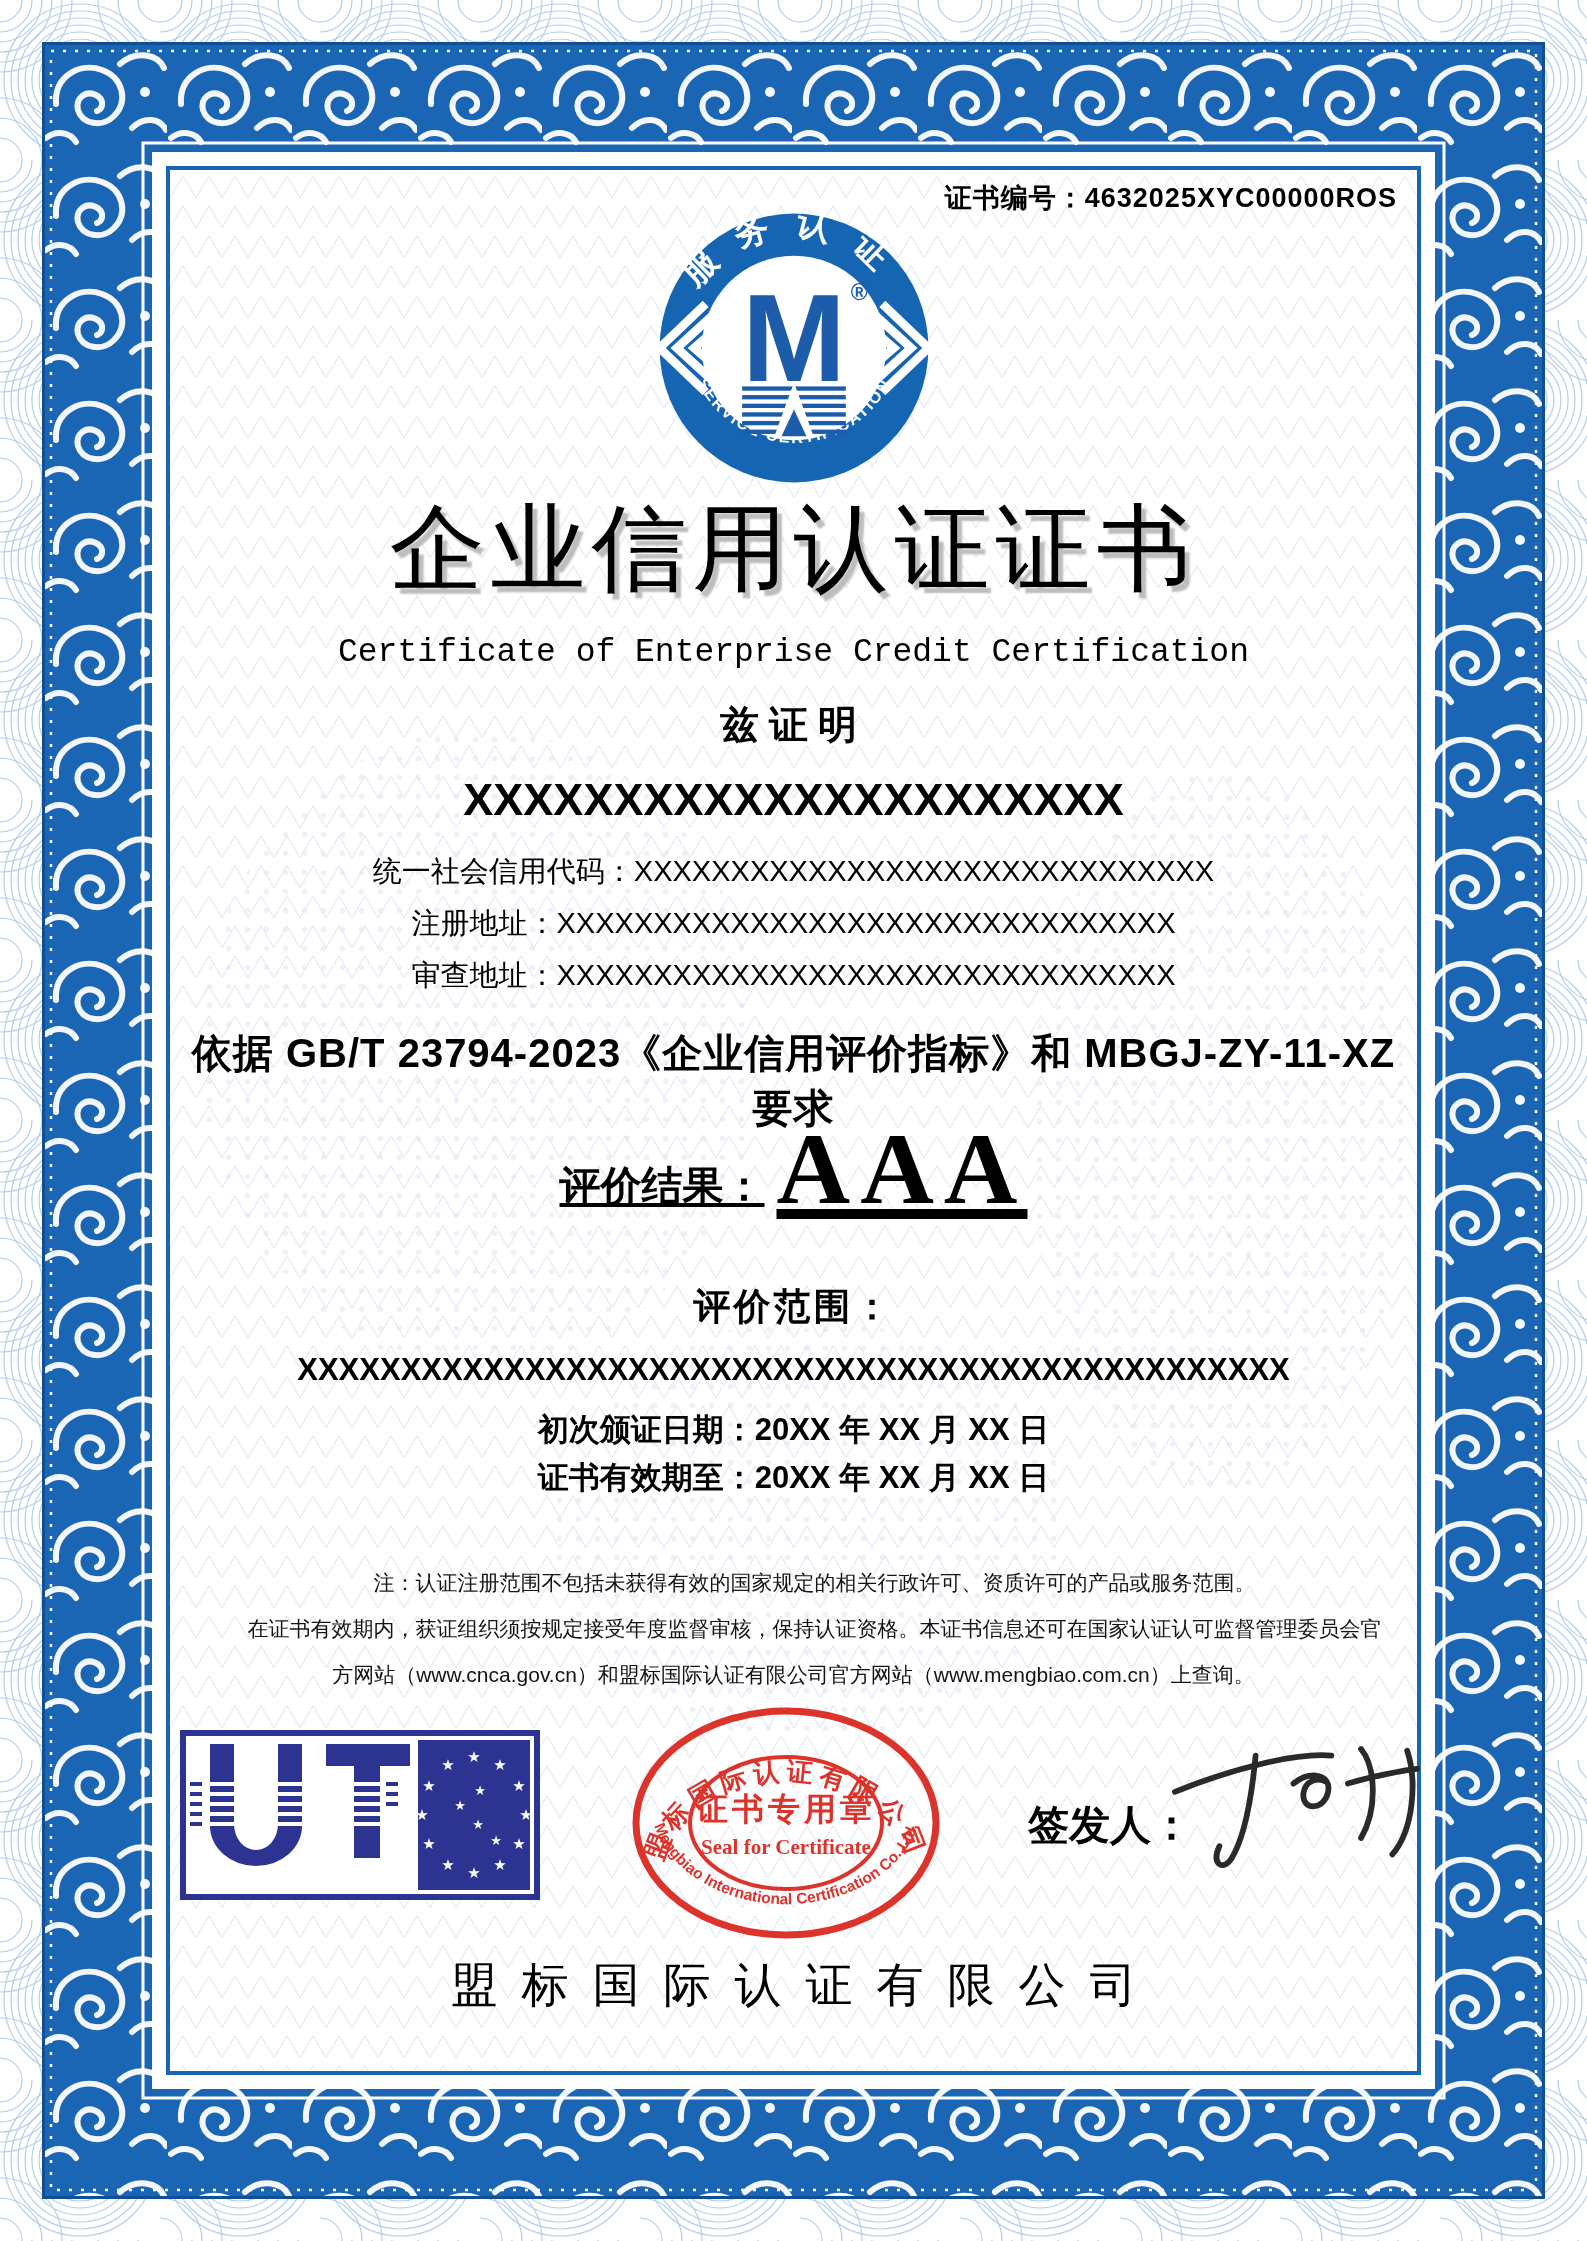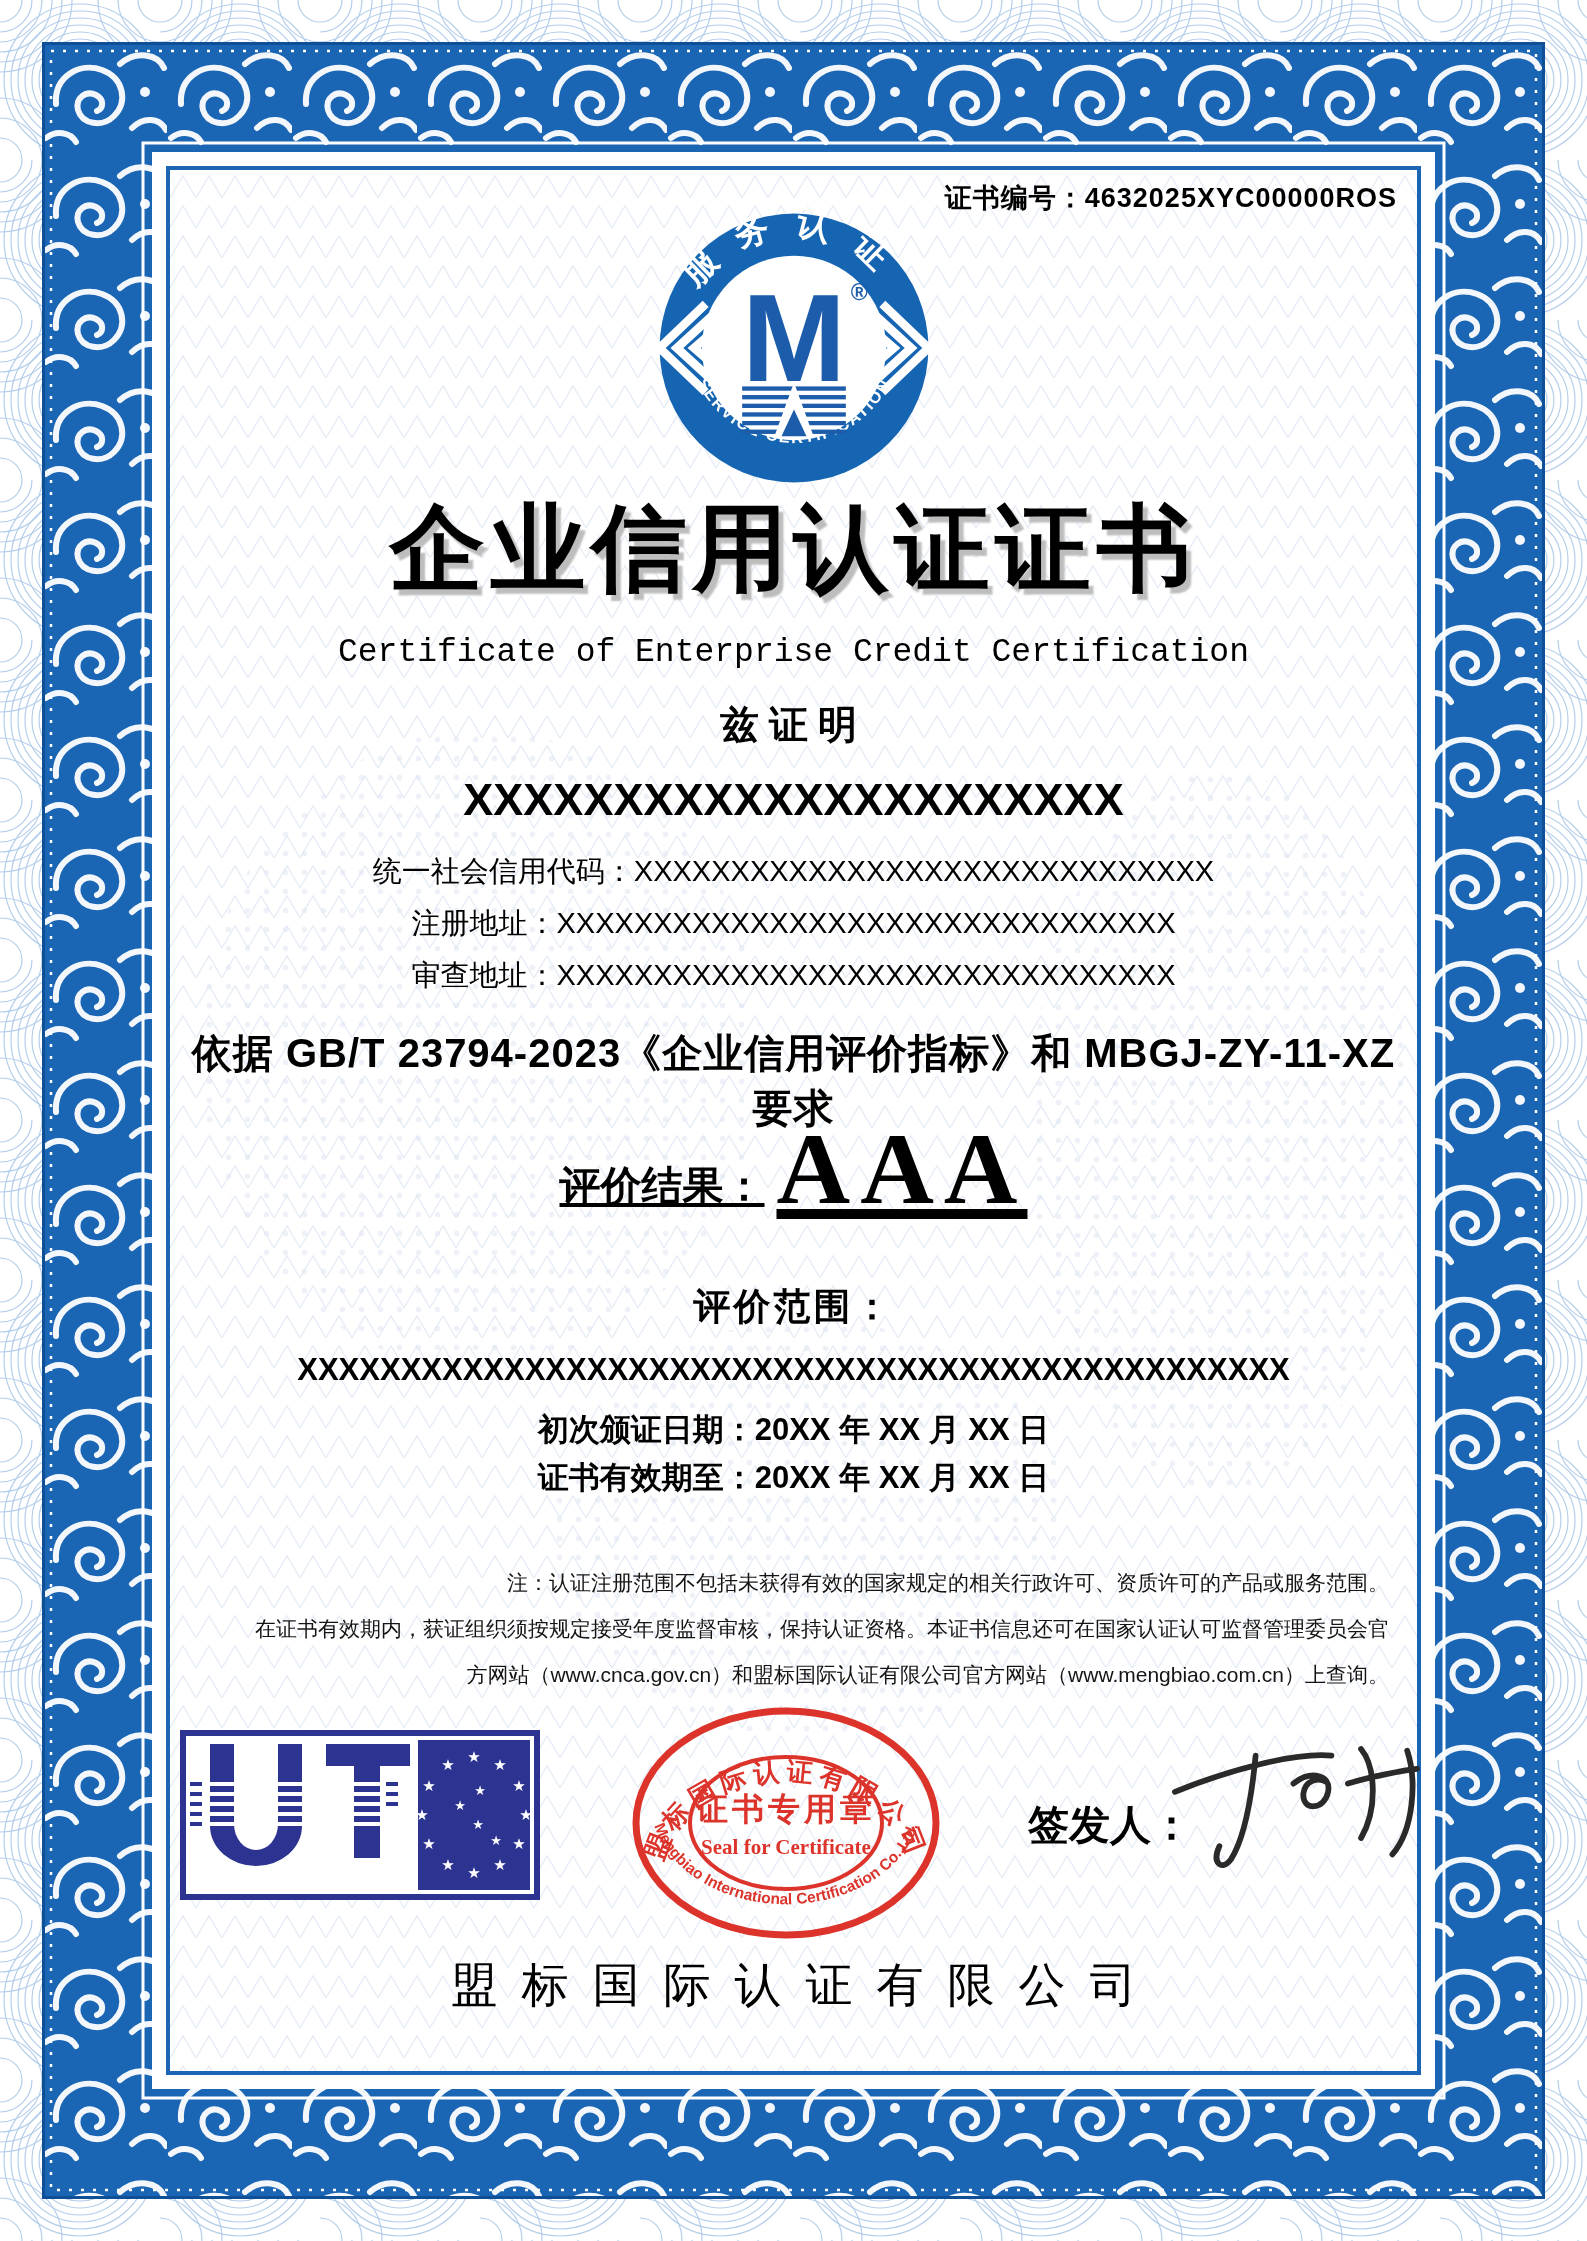--- a/index.html
+++ b/index.html
@@ -9,40 +9,40 @@
   
   .band-svg{position:absolute;left:42px;top:42px;}
   .content{position:absolute;inset:166px;background:#fff;border:4px solid #1a66b5;
            box-shadow:0 0 0 14px #ffffff;}
   .wm{position:absolute;inset:0;pointer-events:none;}
   .dots{position:absolute;background-image:radial-gradient(#dfe6f2 2.6px,transparent 3.2px);
         background-size:19px 19px;border-radius:50%;opacity:.5;pointer-events:none;}
   .cline{position:absolute;left:0;right:0;text-align:center;}
   .cert-no{position:absolute;top:10px;right:20px;font-size:27px;font-weight:700;letter-spacing:1px;}
   .logo-wrap{position:absolute;top:34px;left:50%;transform:translateX(-50%);}
-  .title{top:324px;font-size:95px;font-weight:700;letter-spacing:6px;
+  .title{top:324px;font-size:95px;font-weight:400;letter-spacing:6px;
          text-shadow:5px 6px 2px #bdbdbd;line-height:1.15;}
   .subtitle{top:464px;font-family:"Liberation Mono","DejaVu Sans Mono",monospace;font-size:33px;}
   .attest{top:528px;font-size:39px;font-weight:700;letter-spacing:10px;}
   .company{top:604px;font-size:45px;font-weight:700;}
   .frow{font-size:29px;font-weight:400;}
   .frow.r1{top:682px}.frow.r2{top:734px}.frow.r3{top:786px}
   .basis{top:856px;font-size:40px;font-weight:700;letter-spacing:1px;}
   .result{position:absolute;top:948px;left:0;right:0;display:flex;justify-content:center;
           align-items:center;gap:12px;text-decoration:underline;}
   .result-label{font-size:41px;font-weight:700;margin-top:34px;}
   .result-value{font-family:"Liberation Serif","DejaVu Serif",serif;font-size:102px;
                 font-weight:700;letter-spacing:10px;line-height:1;}
   .scope-label{top:1112px;font-size:37px;font-weight:700;letter-spacing:3px;}
   .scope-value{top:1182px;font-size:31px;font-weight:700;}
   .dates{position:absolute;top:1236px;left:0;right:0;text-align:center;}
   .dates-inner{display:inline-block;text-align:left;}
   .drow{font-size:31px;font-weight:700;line-height:48px;text-align:center;}
   .notes{position:absolute;top:1390px;left:28px;right:28px;font-size:21px;line-height:46px;
-         text-align:right;color:#141414;}
+         text-align:center;color:#141414;}
   .notes p{margin:0;text-indent:2em;}
   .uti-wrap{position:absolute;left:10px;top:1560px;}
   .seal-wrap{position:absolute;left:446px;top:1528px;opacity:.93;}
   .signer-label{position:absolute;left:858px;top:1628px;font-size:41px;font-weight:700;}
   .sig-wrap{position:absolute;left:1000px;top:1560px;}
   .company-name{top:1784px;font-family:"Liberation Serif","DejaVu Serif",serif;font-size:47px;
                 letter-spacing:24px;text-indent:24px;}
   .address{top:1868px;font-size:24px;color:#2e2e2e;}
 </style>
 </head>

